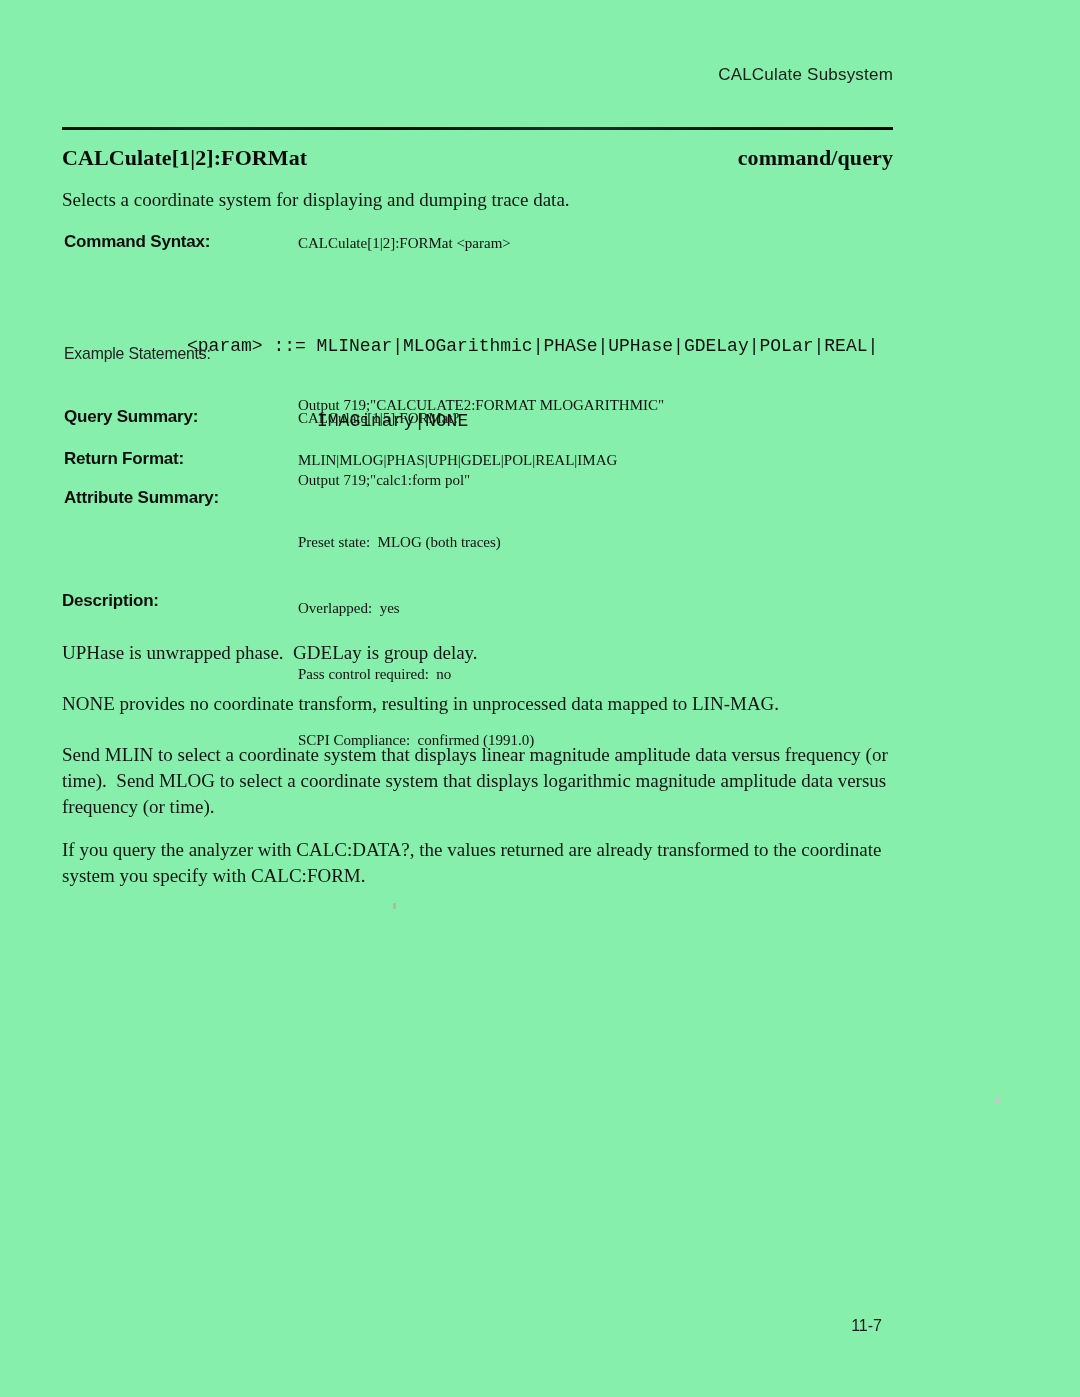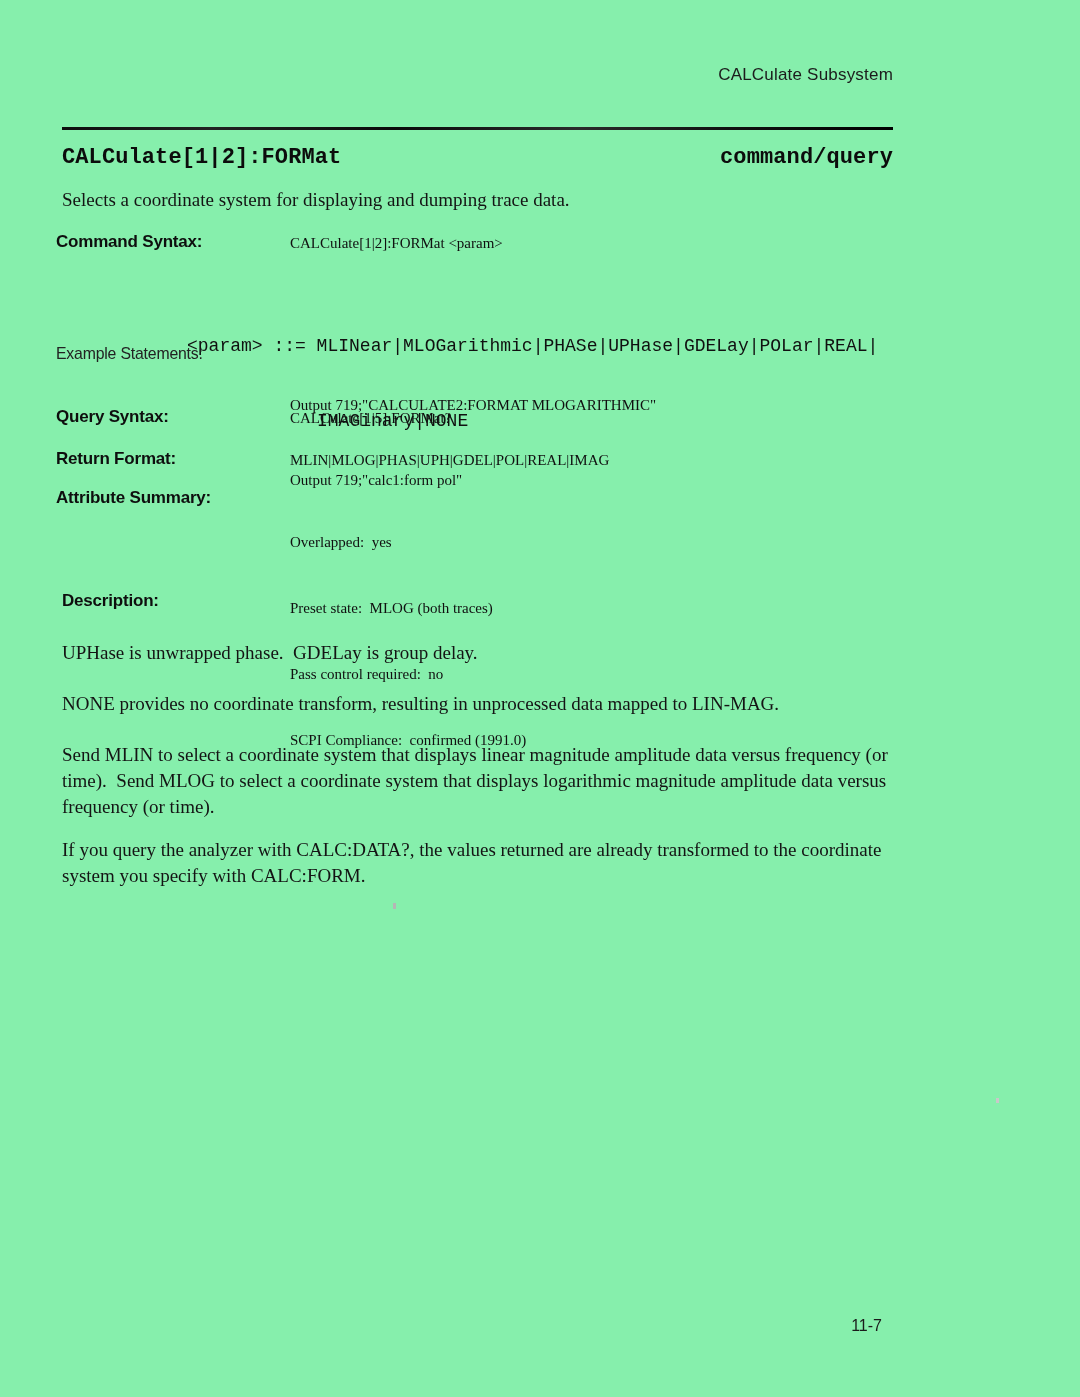--- a/index.html
+++ b/index.html
@@ -37,39 +37,39 @@
     background: linear-gradient(90deg, #0d0d0d 0%, #222 18%, #0a0a0a 40%, #2b2b2b 62%, #111 80%, #000 100%);
   }
   .title-row {
     position: absolute;
     top: 145px;
     left: 62px;
     width: 831px;
     display: flex;
     justify-content: space-between;
     align-items: baseline;
-    font-family: Liberation Mono, monospace;
+    font-family: Liberation Serif, serif;
     font-weight: 700;
     font-size: 22px;
     letter-spacing: 0.1px;
     color: #0c0c0c;
   }
   .intro {
     position: absolute;
     top: 187px;
     left: 62px;
     width: 831px;
     font-family: "Liberation Serif", serif;
     font-size: 19px;
     line-height: 26px;
     color: #141414;
   }
   .row {
     position: absolute;
-    left: 56px;
+    left: 64px;
     width: 831px;
     display: flex;
     align-items: flex-start;
   }
   .row .label {
     flex: none;
     width: 210px;
     font-family: "Liberation Sans", sans-serif;
     font-weight: 700;
     font-size: 17px;
@@ -178,34 +178,34 @@
 
   <div class="row" style="top:343px">
     <span class="label light">Example Statements:</span>
     <span class="content">
       <div>Output 719;"CALCULATE2:FORMAT MLOGARITHMIC"</div>
       <div>Output 719;"calc1:form pol"</div>
     </span>
   </div>
 
   <div class="row" style="top:406px">
-    <span class="label">Query Syntax:</span>
+    <span class="label">Query Summary:</span>
     <span class="content">CALCulate[1|5]:FORMat?</span>
   </div>
 
   <div class="row" style="top:448px">
     <span class="label">Return Format:</span>
     <span class="content">MLIN|MLOG|PHAS|UPH|GDEL|POL|REAL|IMAG</span>
   </div>
 
   <div class="row" style="top:487px">
     <span class="label">Attribute Summary:</span>
     <span class="content tight">
+      <div>Preset state:  MLOG (both traces)</div>
       <div>Overlapped:  yes</div>
-      <div>Preset state:  MLOG (both traces)</div>
       <div>Pass control required:  no</div>
       <div>SCPI Compliance:  confirmed (1991.0)</div>
     </span>
   </div>
 
   <div class="desc-label">Description:</div>
 
   <div class="description">
     <p>UPHase is unwrapped phase.  GDELay is group delay.</p>
     <p>NONE provides no coordinate transform, resulting in unprocessed data mapped to LIN-MAG.</p>

